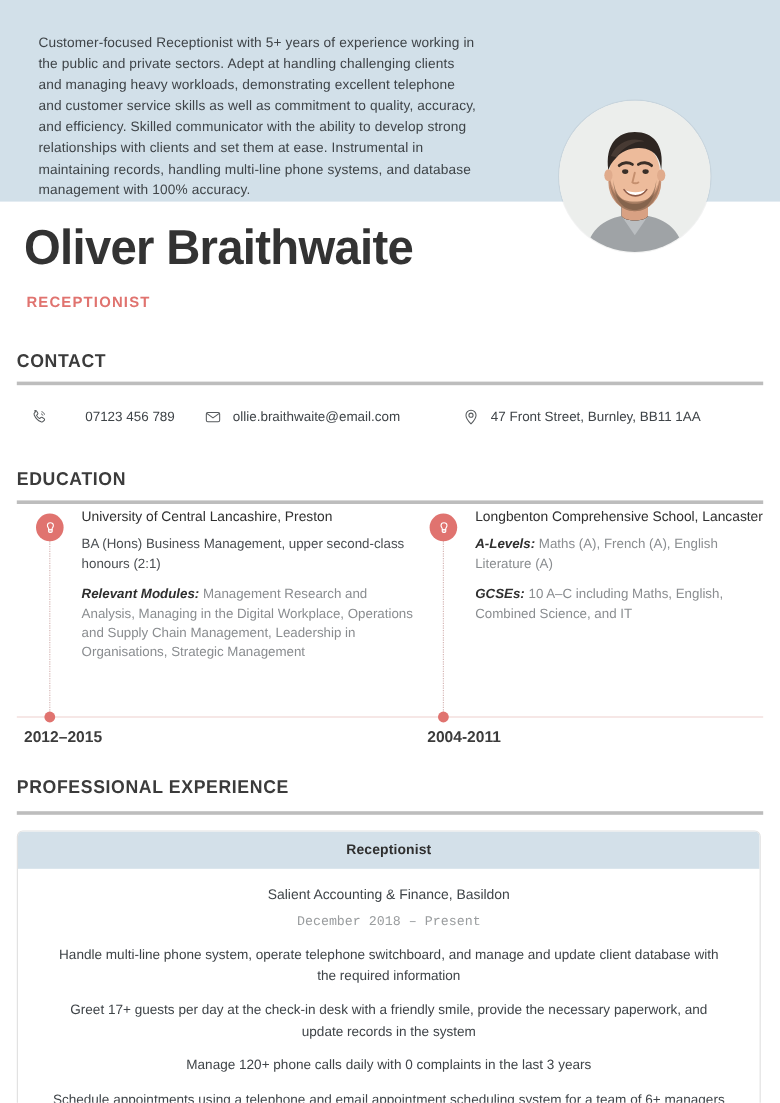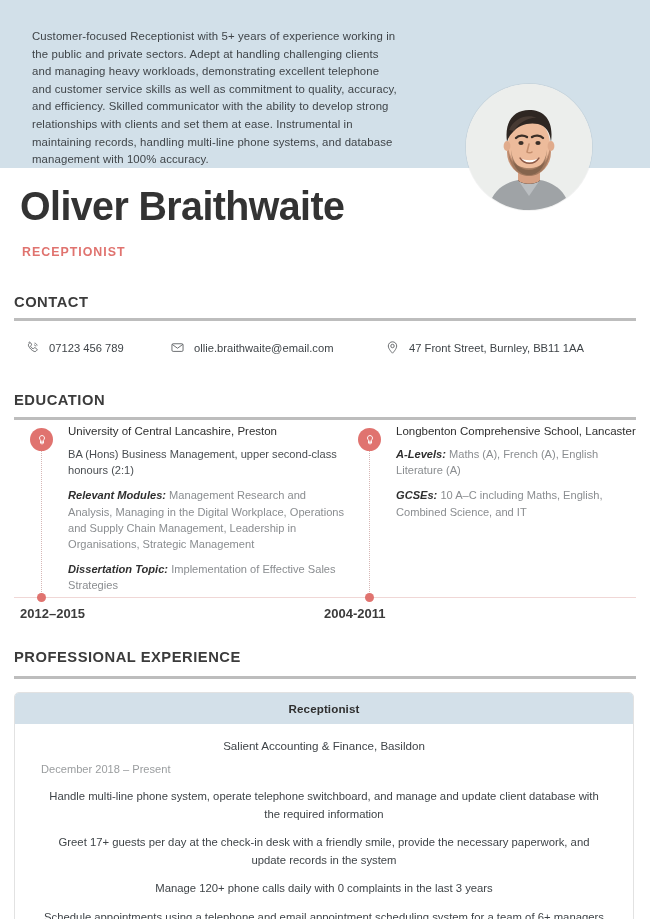--- a/index.html
+++ b/index.html
@@ -103,21 +103,21 @@
     display: flex;
     align-items: center;
   }
   .contact-item {
     display: flex;
     align-items: center;
     font-size: 11.2px;
     color: #3f4448;
     white-space: nowrap;
   }
-  .ci-phone { width: 145px; padding-left: 11px; }
+  .ci-phone { width: 145px; padding-left: 11px; gap: 22px; }
   .ci-mail  { width: 215px; }
   .ci-addr  { flex: 1; }
   .contact-item .ico {
     width: 15px; height: 15px;
     margin-right: 9px;
     flex: none;
     display: block;
   }
 
   
@@ -180,21 +180,21 @@
   .tl-dot.left  { left: 37px; }
   .tl-dot.right { left: 365px; }
   .tl-date {
     position: absolute;
     top: 606px;
     font-size: 13px;
     font-weight: bold;
     color: #3b3b3b;
   }
   .tl-date.left  { left: 20px; }
-  .tl-date.right { left: 324px; }
+  .tl-date.right { left: 356px; }
 
   
   .exp-box {
     position: absolute;
     left: 14px;
     top: 692px;
     width: 620px;
     border: 1px solid #e2e2e2;
     border-radius: 5px;
     background: #ffffff;
@@ -211,24 +211,25 @@
     letter-spacing: 0.01em;
   }
   .exp-body { padding: 11px 26px 16px; }
   .exp-company {
     text-align: center;
     font-size: 11.6px;
     color: #3f4448;
     margin: 4px 0 11px;
   }
   .exp-dates {
-    text-align: left;
+    text-align: center;
     font-size: 11.1px;
     color: #9a9d9f;
     margin-bottom: 13px;
+    font-family: Liberation Mono, monospace;
   }
   .exp-bullet {
     text-align: center;
     font-size: 11.3px;
     line-height: 17.5px;
     color: #3f4448;
     margin-bottom: 11px;
   }
   .exp-bullet:last-child { margin-bottom: 2px; }
 </style>
@@ -323,23 +324,20 @@
         <path d="M8 2.1c-2 0-3.3 1.4-3.3 3.2 0 1.1.5 1.8.9 2.4.3.5.5.8.5 1.3v3c0 .6.5 1 1.1 1h1.6c.6 0 1.1-.4 1.1-1v-3c0-.5.2-.8.5-1.3.4-.6.9-1.3.9-2.4 0-1.8-1.3-3.2-3.3-3.2z" fill="none" stroke="#ffffff" stroke-width="1.25"></path>
         <path d="M6.1 9.6h3.8" stroke="#ffffff" stroke-width="1.1" stroke-linecap="round"></path>
         <path d="M6.1 11.3h3.8" stroke="#ffffff" stroke-width="1.1" stroke-linecap="round"></path>
       </svg>
     </div>
     <div class="edu-body">
       <div class="edu-school">University of Central Lancashire, Preston</div>
       <div class="edu-line plain">BA (Hons) Business Management, upper second-class honours (2:1)</div>
       <div class="edu-line">
         <span class="lbl">Relevant Modules:</span><span> Management Research and Analysis, Managing in the Digital Workplace, Operations and Supply Chain Management, Leadership in Organisations, Strategic Management</span>
-      </div>
-      <div class="edu-line">
-        <span class="lbl">Dissertation Topic:</span><span> Implementation of Effective Sales Strategies</span>
       </div>
     </div>
   </div>
 
   <div class="edu-col right">
     <div class="edu-marker">
       <svg viewBox="0 0 16 16" width="12" height="12">
         <path d="M8 2.1c-2 0-3.3 1.4-3.3 3.2 0 1.1.5 1.8.9 2.4.3.5.5.8.5 1.3v3c0 .6.5 1 1.1 1h1.6c.6 0 1.1-.4 1.1-1v-3c0-.5.2-.8.5-1.3.4-.6.9-1.3.9-2.4 0-1.8-1.3-3.2-3.3-3.2z" fill="none" stroke="#ffffff" stroke-width="1.25"></path>
         <path d="M6.1 9.6h3.8" stroke="#ffffff" stroke-width="1.1" stroke-linecap="round"></path>
         <path d="M6.1 11.3h3.8" stroke="#ffffff" stroke-width="1.1" stroke-linecap="round"></path>

